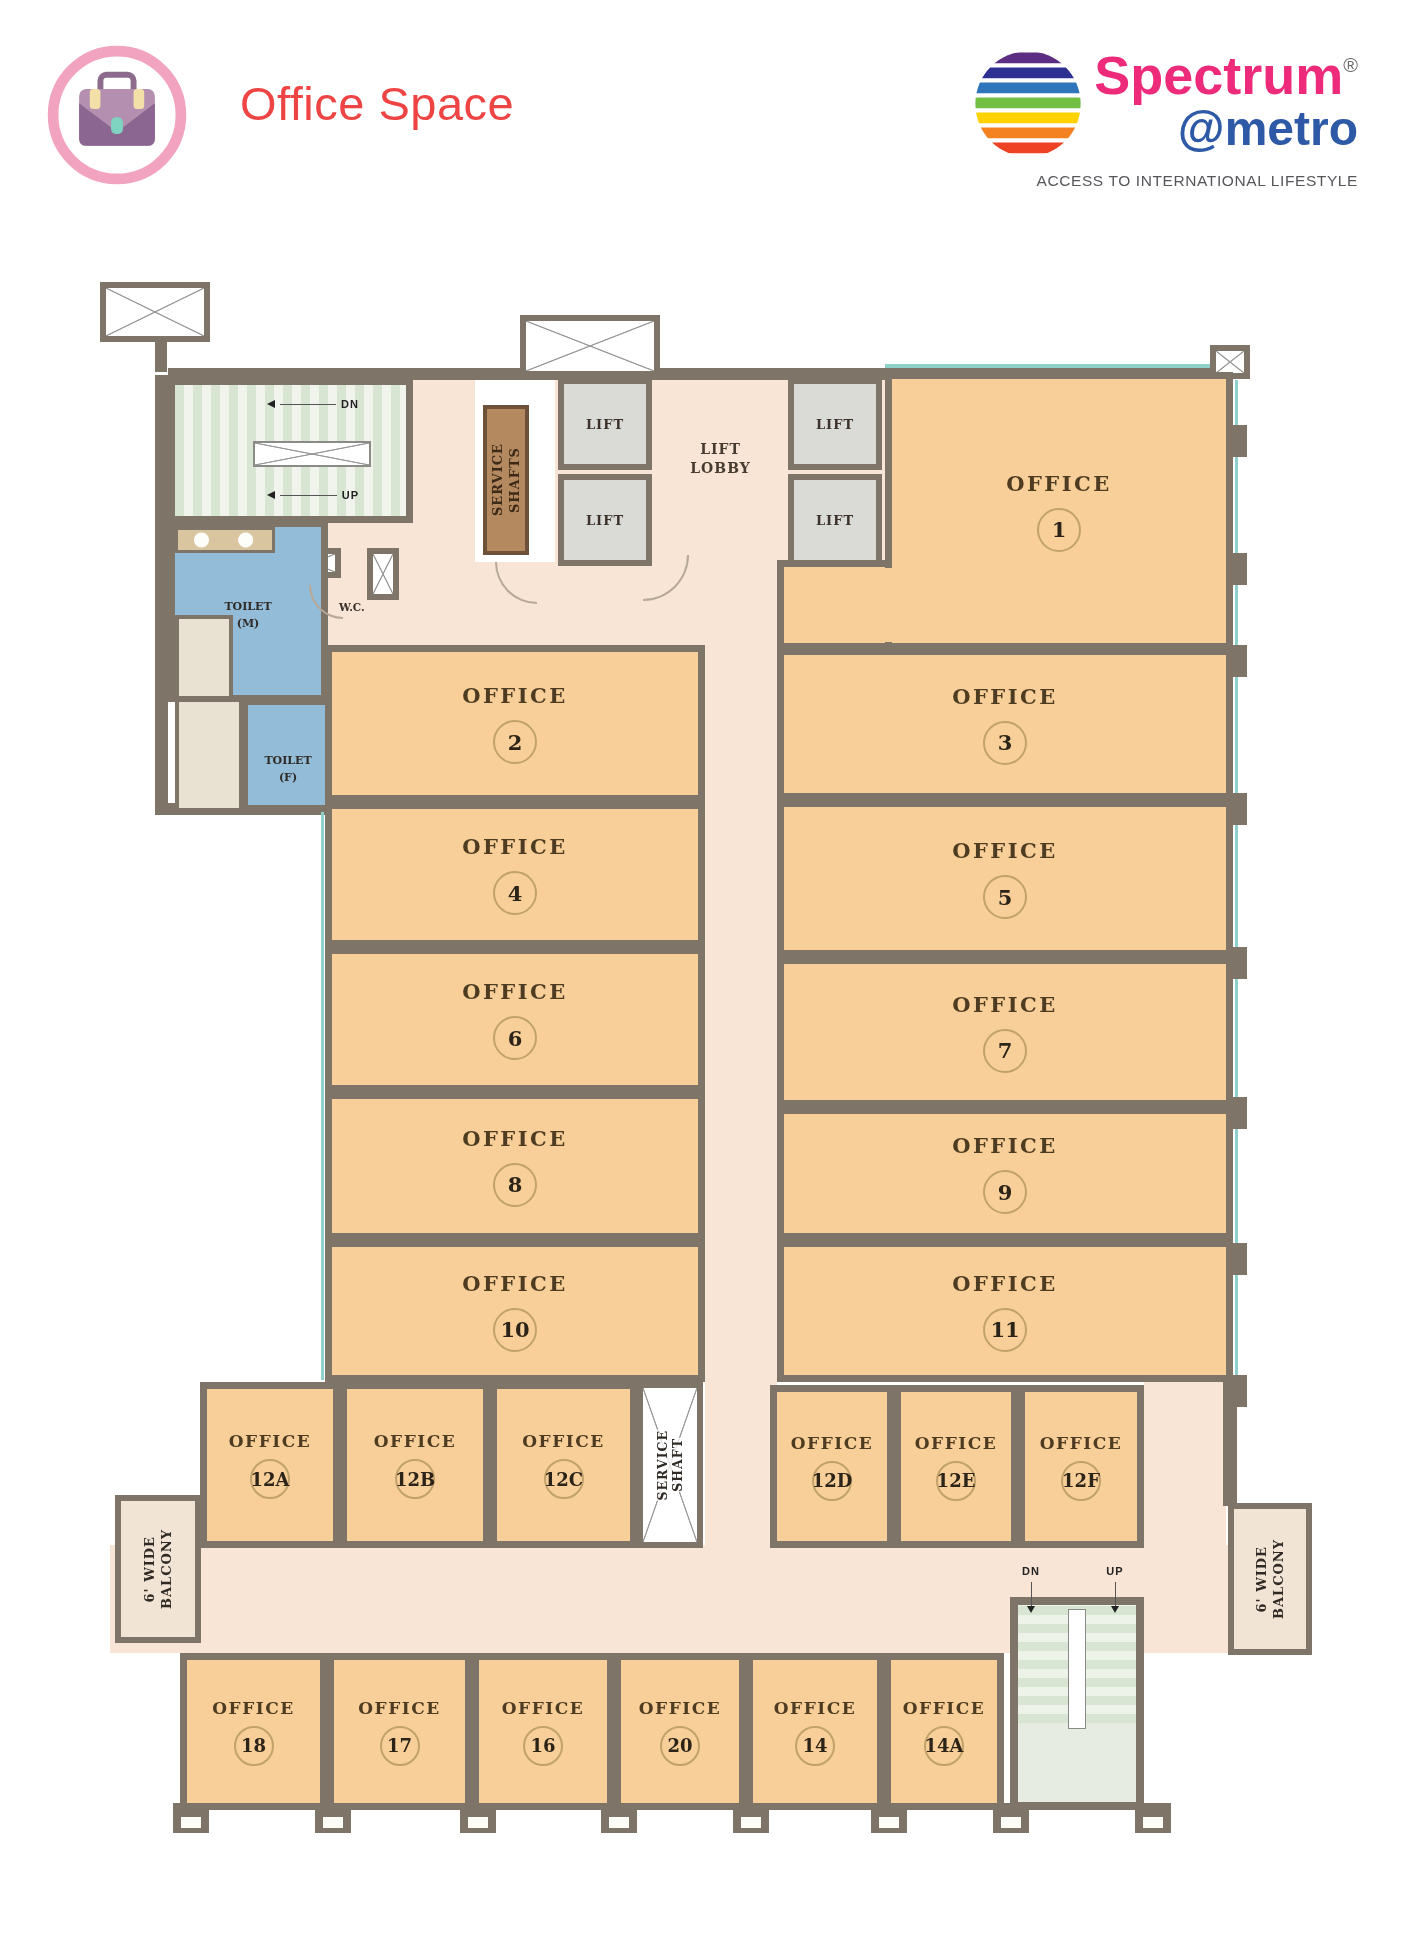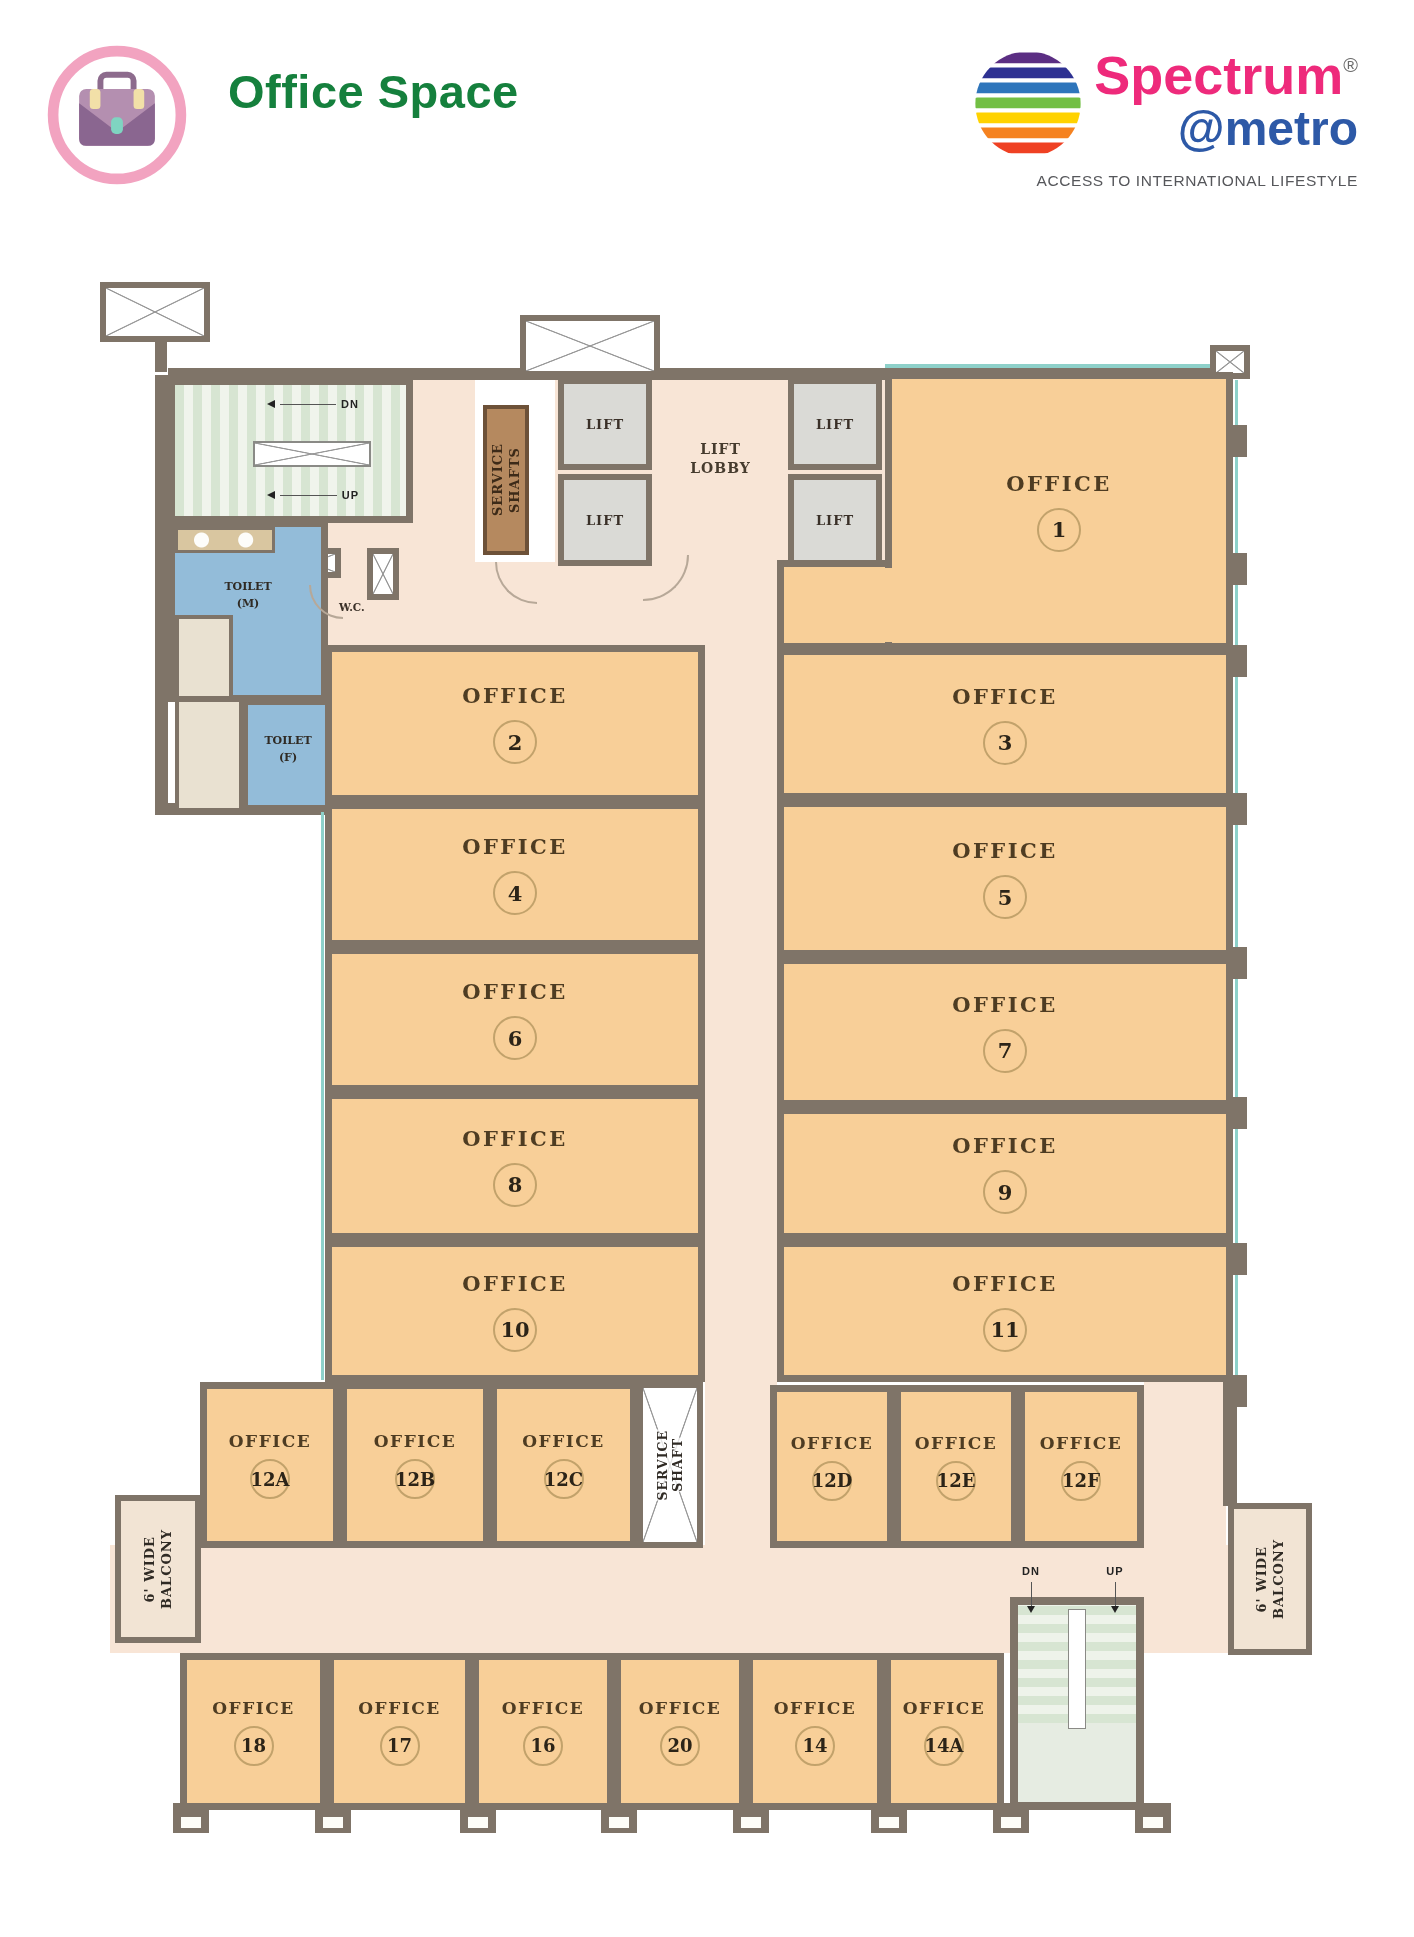--- a/index.html
+++ b/index.html
@@ -1,21 +1,21 @@
 <!DOCTYPE html>
 <html><head>
 <meta charset="utf-8">
 <style>
   html,body{margin:0;padding:0;background:#fff;}
   .page{position:relative;width:1414px;height:1937px;background:#fff;overflow:hidden;
         font-family:"Liberation Sans",sans-serif;}
   
   .icon-badge{position:absolute;left:46px;top:44px;width:142px;height:142px;}
   .titles{position:absolute;left:228px;top:64px;}
-  .page-title{margin:0;font-size:47px;font-weight:700;color:#15803d;letter-spacing:.5px;
+  .page-title{margin:12px;font-size:47px;font-weight:400;color:#ef4444;letter-spacing:.5px;
               font-family:"Liberation Sans",sans-serif;}
   .page-subtitle{margin-top:6px;font-size:34px;font-weight:700;color:#151515;}
   .page-subtitle sup{font-size:19px;position:relative;top:-2px;}
   .logo{position:absolute;right:56px;top:48px;width:460px;text-align:right;}
   .logo-top{display:flex;align-items:flex-start;justify-content:flex-end;gap:10px;}
   .logo-words{text-align:right;}
   .logo-spectrum{font-size:54px;font-weight:700;color:#ee2a7b;line-height:1.02;}
   .logo-spectrum .reg{font-size:20px;color:#6b6b6b;position:relative;top:-22px;font-weight:400;}
   .logo-metro{font-size:48px;font-weight:700;color:#2d59a7;line-height:1;margin-top:2px;}
   .logo-tagline{font-size:15.5px;color:#56575b;letter-spacing:.6px;margin-top:12px;}
@@ -47,21 +47,21 @@
   .stair-top{position:absolute;border:7px solid #7f7468;
         background:repeating-linear-gradient(90deg,#d7e5d2 0 9px,#f0f4ec 9px 18px);}
   .stair-bot{position:absolute;border:8px solid #7f7468;background:#e6ece2;}
   .stair-bot .treads{position:absolute;left:0;top:0;right:0;height:118px;
         background:repeating-linear-gradient(0deg,#d7e5d2 0 9px,#eef3ea 9px 18px);}
   .stair-bot .spine{position:absolute;left:50%;top:4px;width:18px;height:120px;margin-left:-9px;
         background:#fff;border:1px solid #8a8a86;}
   .wet{position:absolute;background:#93bcd9;border:7px solid #7f7468;display:flex;
        flex-direction:column;align-items:center;}
   .wet .wlab{font-family:"DejaVu Serif",serif;font-weight:700;font-size:11px;color:#2f2a24;
-       text-align:center;line-height:1.5;}
+       text-align:center;line-height:1.5;margin-top:20px;}
   .marble{position:absolute;background:#e9e1d1;border:4px solid #7f7468;}
   .sinkstrip{position:absolute;background:
        radial-gradient(circle at 25% 50%,#fdfdfa 0 7px,transparent 8px),
        radial-gradient(circle at 72% 50%,#fdfdfa 0 7px,transparent 8px),#d9c6a0;
        border:3px solid #7f7468;}
   .shaft-brown{position:absolute;background:#b5895f;border:4px solid #6d5138;display:flex;
        justify-content:center;align-items:center;gap:2px;}
   .shaft-white{position:absolute;background:#fff;}
   .vtext{writing-mode:vertical-rl;transform:rotate(180deg);font-family:"DejaVu Serif",serif;
        font-weight:700;letter-spacing:1px;}

